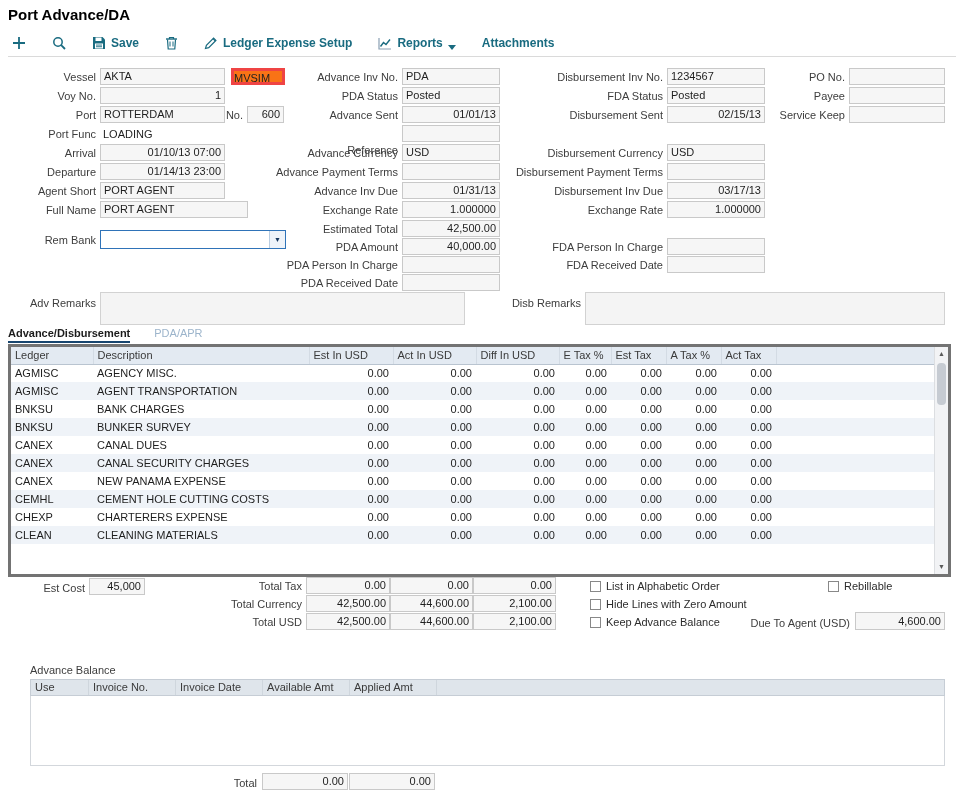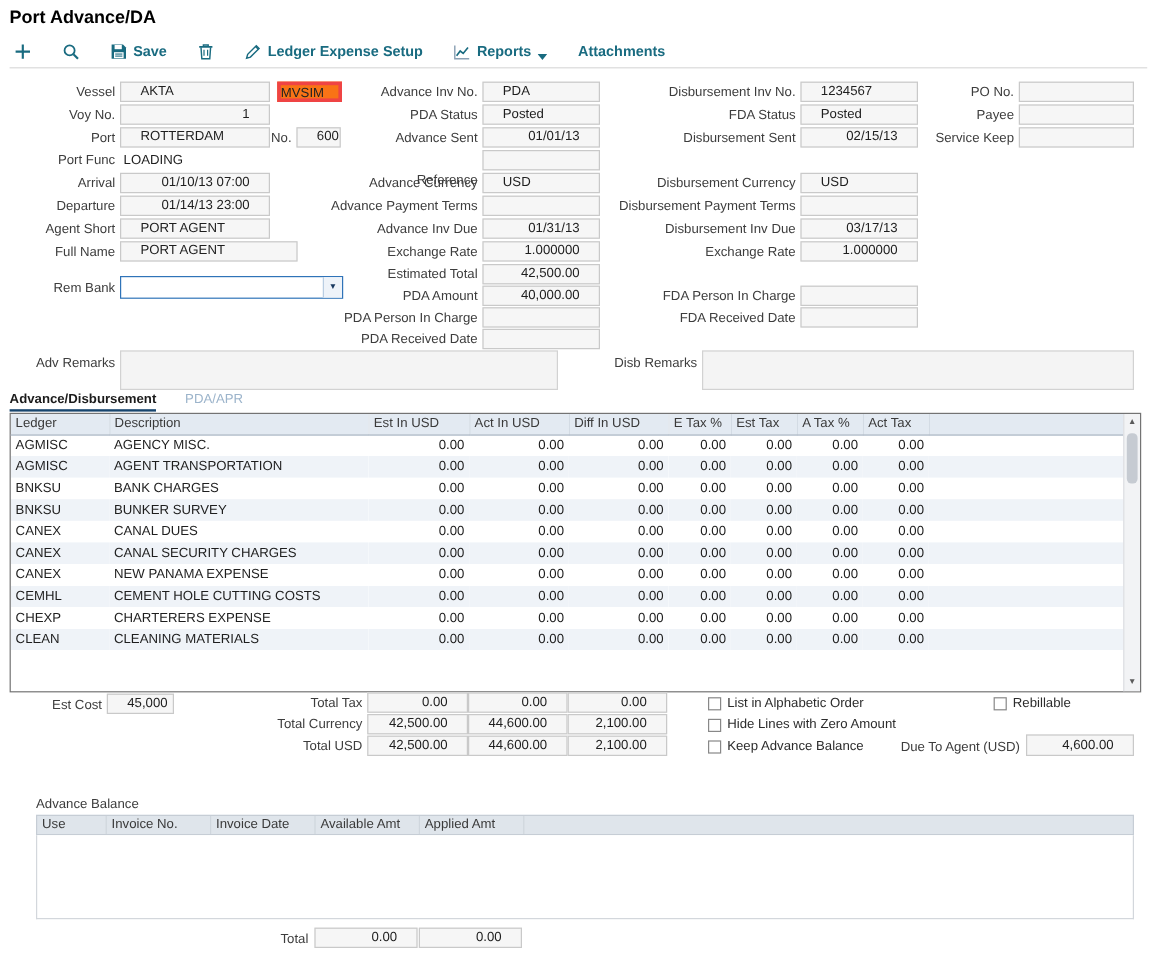--- a/index.html
+++ b/index.html
@@ -2,32 +2,32 @@
 <html><head>
 <meta charset="utf-8">
 <style>
   *{margin:0;padding:0;box-sizing:border-box}
   html,body{width:964px;height:796px}
   body{font-family:"Liberation Sans",sans-serif;background:#fff;position:relative;overflow:hidden;color:#1e1e1e}
   .title{position:absolute;left:8px;top:6px;font-size:15px;font-weight:bold;color:#000}
   .toolbar{position:absolute;left:8px;top:30px;right:8px;height:27px;display:flex;align-items:center;gap:26px;border-bottom:1px solid #dadada;color:#196b80;padding-left:4px}
   .tbtn{display:inline-flex;align-items:flex-end;gap:5px;font-size:12px;font-weight:600;color:#196b80;cursor:default;white-space:nowrap}
   .flabel{position:absolute;font-size:11px;color:#3d3d3d;height:17px;line-height:17px;text-align:right;white-space:nowrap}
-  .fbox{position:absolute;font-size:11px;height:17px;line-height:15px;background:#f6f6f6;border:1px solid #c9c9c9;padding:0 16px;white-space:nowrap;overflow:hidden;color:#1e1e1e}
+  .fbox{position:absolute;font-size:11px;height:17px;line-height:15px;background:#f6f6f6;border:1px solid #c9c9c9;padding:0 3px;white-space:nowrap;overflow:hidden;color:#1e1e1e}
   .ftext{position:absolute;font-size:11px;height:17px;line-height:17px;color:#1e1e1e}
   .num{text-align:right}
   .btn{position:absolute;font-size:11px;height:17px;line-height:15px;background:#f97316;border:3px solid #ef4444;text-align:left;color:#222}
   .dd{position:absolute;height:19px;background:#fff;border:1px solid #2f73b8;display:flex;align-items:stretch}
   .dd .val{flex:1;font-size:11px;line-height:17px;padding:0 3px}
   .dd .arrow{width:16px;display:flex;align-items:center;justify-content:center;font-size:7px;color:#17375e;background:#eef3f9;border-left:1px solid #b9cde2}
   .remarks{position:absolute;background:#f4f4f4;border:1px solid #d2d2d2}
   .tabs{position:absolute;left:8px;top:327px;display:flex;gap:24px;font-size:11px}
   .tab-active{font-weight:bold;color:#1b1b1b;border-bottom:2px solid #17456e;padding-bottom:2px}
   .tab-inactive{color:#9cb4cb;padding-bottom:2px}
-  .gridwrap{position:absolute;left:8px;top:344px;width:943px;height:233px;border:1px solid #737373;background:#fff}
+  .gridwrap{position:absolute;left:8px;top:344px;width:943px;height:233px;border:3px solid #737373;background:#fff}
   table.grid{border-collapse:collapse;table-layout:fixed;width:927px;font-size:11px}
   table.grid th{background:#e3eaf2;color:#3a3a3a;font-weight:normal;height:17px;padding:0 4px;text-align:left;border-right:1px solid #d3dbe4;border-bottom:1px solid #b9c4d0;overflow:hidden;white-space:nowrap}
   table.grid td{height:18px;padding:0 4px;overflow:hidden;white-space:nowrap}
   table.grid tbody tr:nth-child(even) td{background:#eff3f8}
   .sb{position:absolute;top:0;right:0;bottom:0;width:14px;background:#f2f3f5;border-left:1px solid #dcdee1}
   .sb-arrow{position:absolute;left:0;width:13px;height:14px;font-size:7px;color:#5a5a5a;text-align:center;line-height:14px}
   .sb-thumb{position:absolute;left:2px;top:16px;width:9px;height:42px;background:#c6cbd2;border-radius:4px}
   .cb{position:absolute;display:flex;align-items:center;gap:5px;font-size:11px;color:#2c2c2c}
   .cbbox{width:11px;height:11px;border:1px solid #888;background:#fff;flex:none}
   .abtitle{position:absolute;left:30px;top:664px;font-size:11px;color:#3d3d3d}

